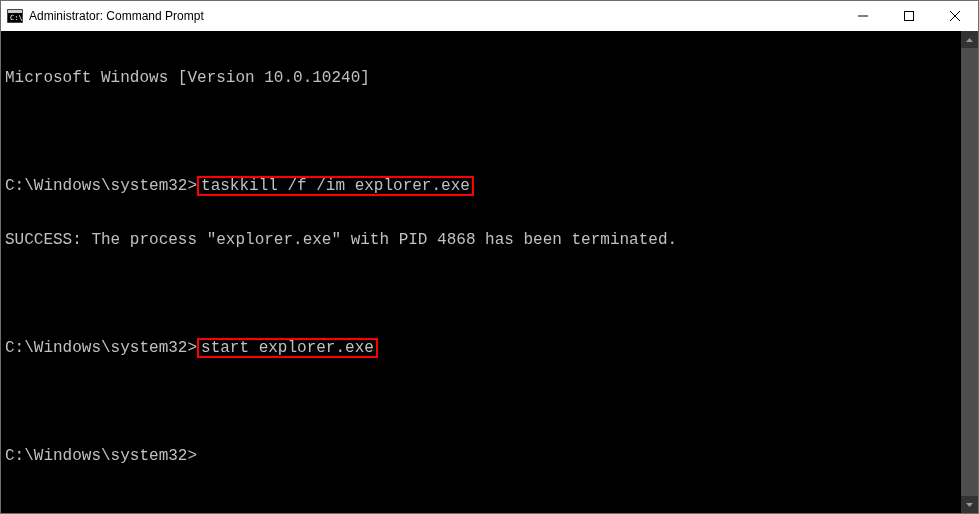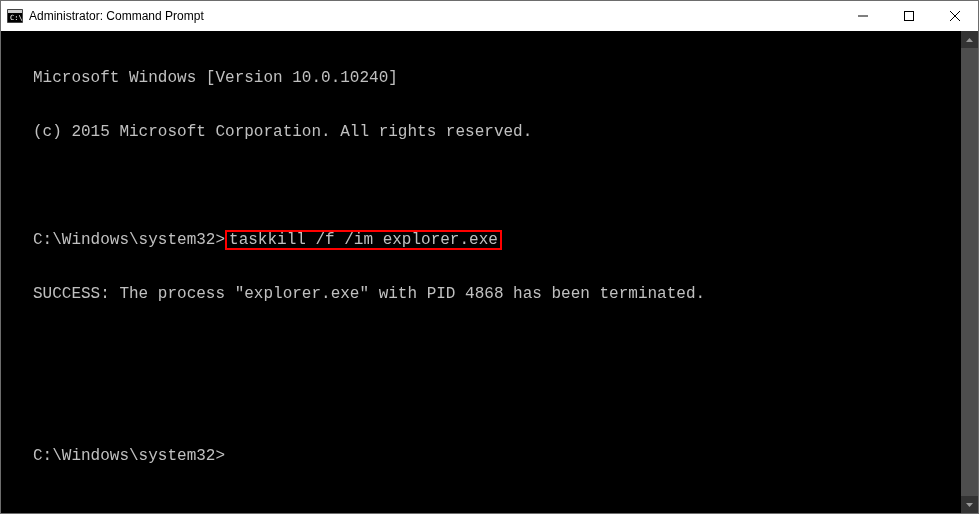--- a/index.html
+++ b/index.html
@@ -77,21 +77,20 @@
     }
     .terminal-content {
       flex: 1;
       padding: 2px 4px;
       font-family: "Consolas", "Courier New", monospace;
       font-size: 16px;
       line-height: 18px;
       color: #c0c0c0;
       white-space: pre;
       overflow: hidden;
-      margin-left: 28px;
     }
     .terminal-line {
       display: block;
       height: 18px;
     }
     .highlight-box {
       border: 2px solid #ff0000;
       padding: 0 2px;
       display: inline-block;
       line-height: 16px;
@@ -165,25 +164,25 @@
             <line x1="0" y1="0" x2="10" y2="10" stroke="#000" stroke-width="1"></line>
             <line x1="10" y1="0" x2="0" y2="10" stroke="#000" stroke-width="1"></line>
           </svg>
       </div>
     </div>
   </div>
 
   <div class="terminal-area">
     <div class="terminal-content">
       <span class="terminal-line">Microsoft Windows [Version 10.0.10240]</span>
-      <span class="terminal-line">(c) 2015 Microsoft Corporation. All rights reserved.</span>
       <span class="terminal-line"></span>
       <span class="terminal-line"><span class="prompt-part">C:\Windows\system32&gt;</span><span class="highlight-box">taskkill /f /im explorer.exe</span></span>
       <span class="terminal-line">SUCCESS: The process "explorer.exe" with PID 4868 has been terminated.</span>
       <span class="terminal-line"></span>
+      <span class="terminal-line"><span class="prompt-part">C:\Windows\system32&gt;</span><span class="highlight-box">start explorer.exe</span></span>
       <span class="terminal-line"></span>
       <span class="terminal-line">C:\Windows\system32&gt;</span>
     </div>
     <div class="scrollbar">
       <div class="scrollbar-btn">
         <svg width="7" height="4" viewBox="0 0 7 4">
             <polygon points="3.5,0 7,4 0,4" fill="#999"></polygon>
           </svg>
       </div>
       <div class="scrollbar-track">

